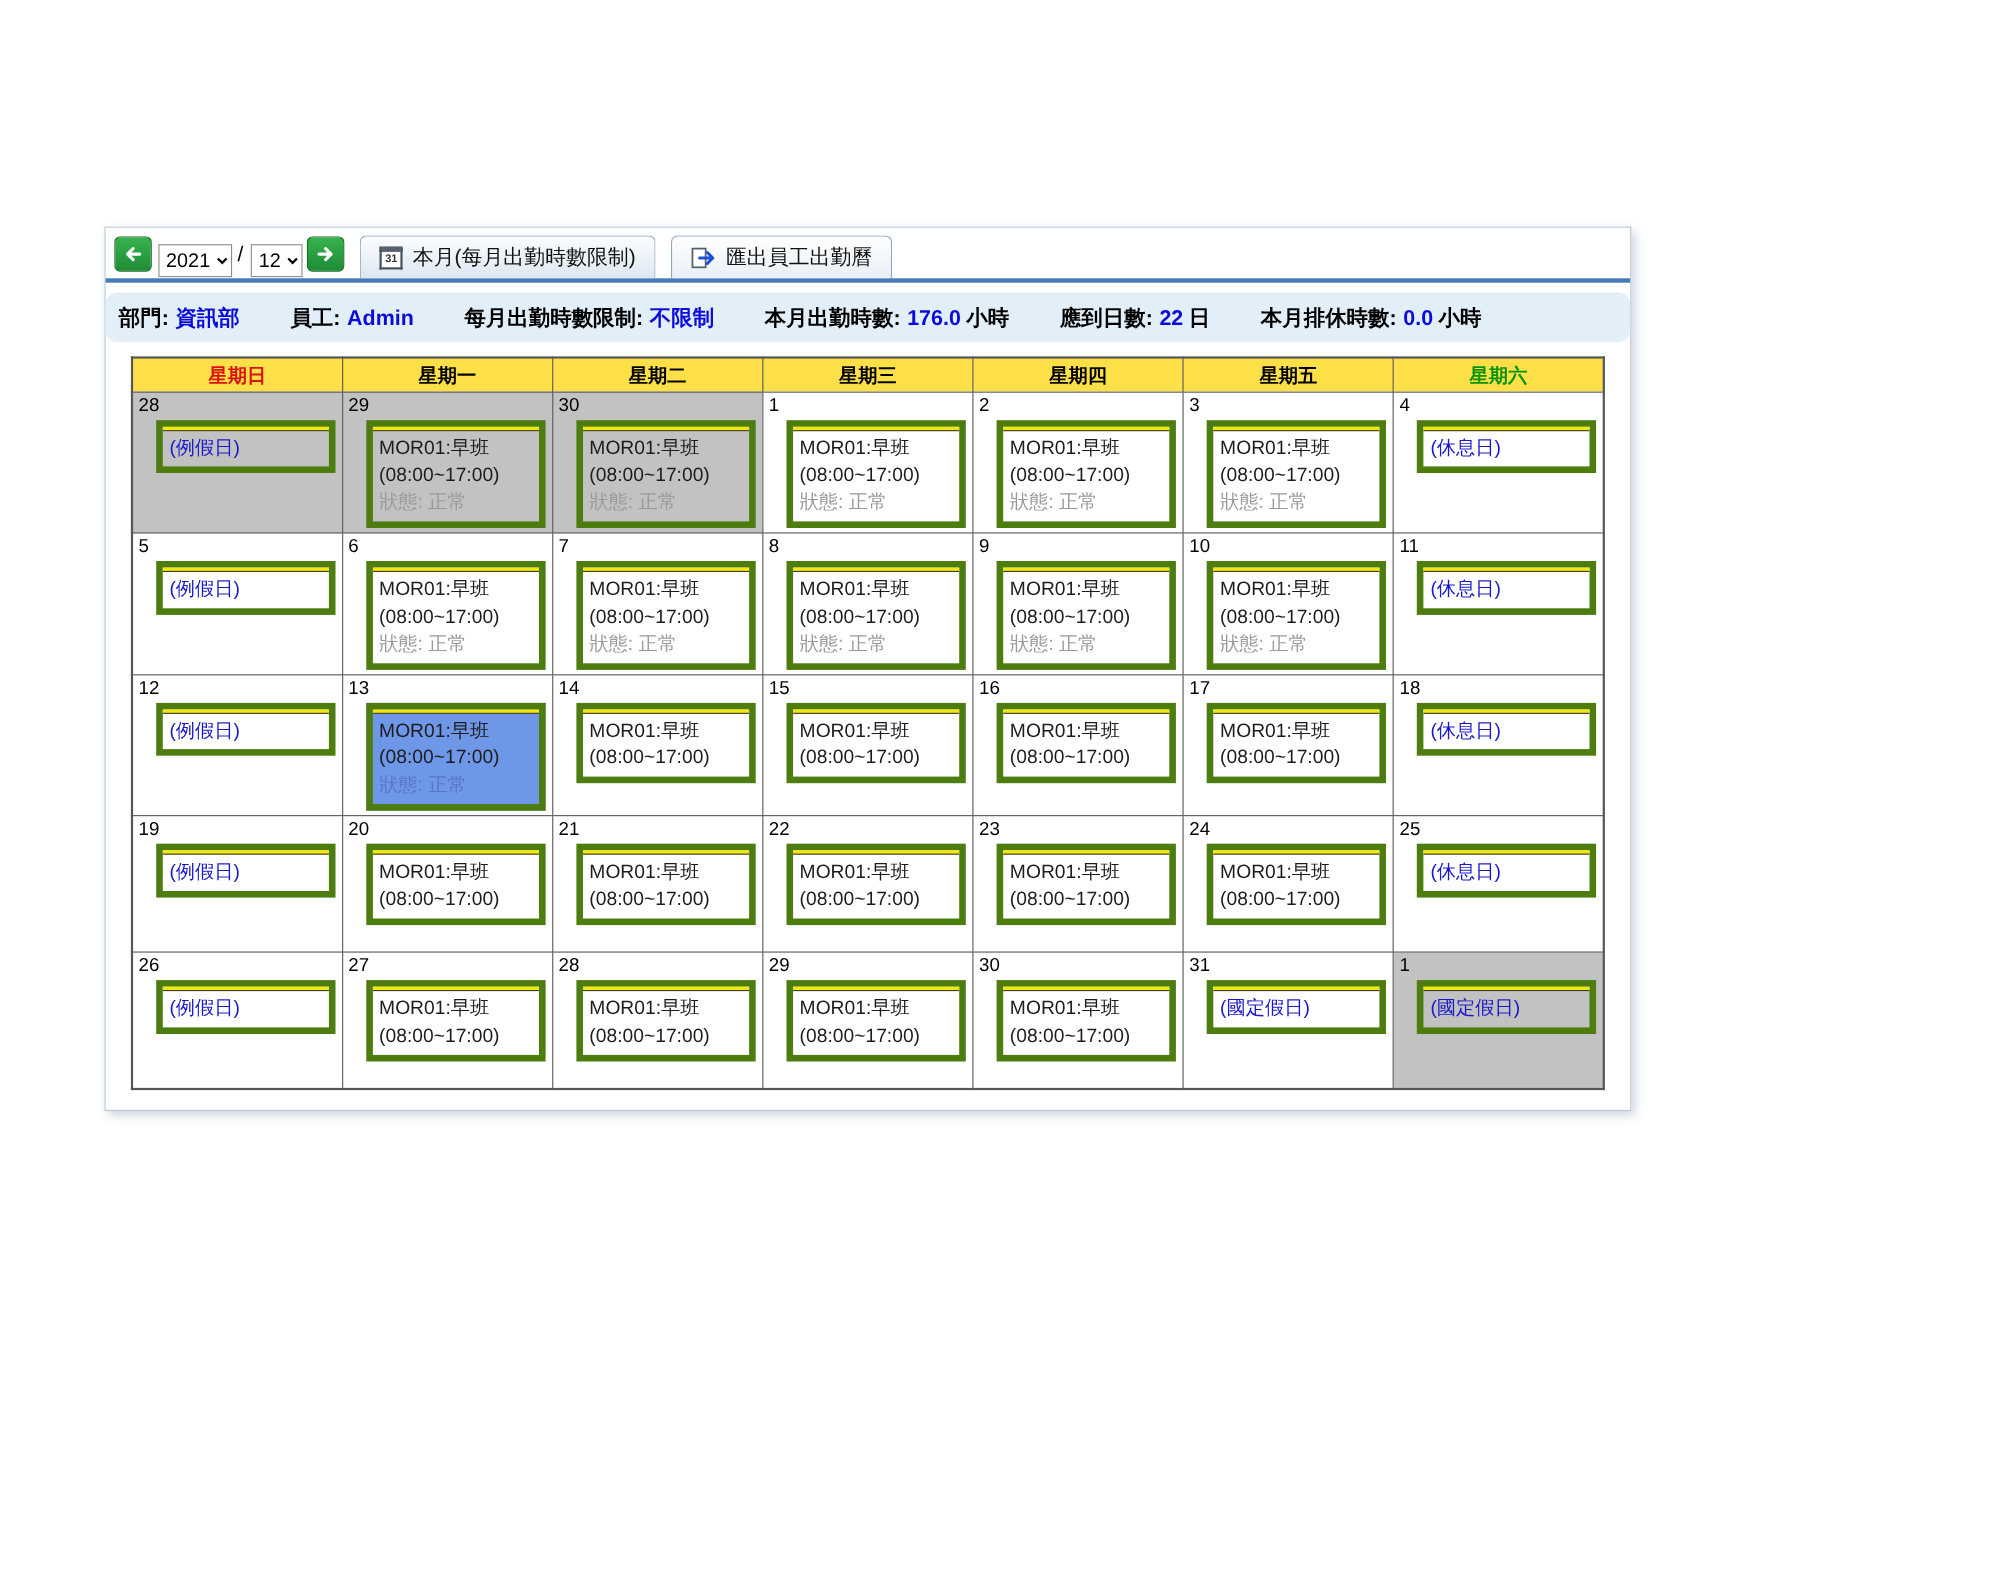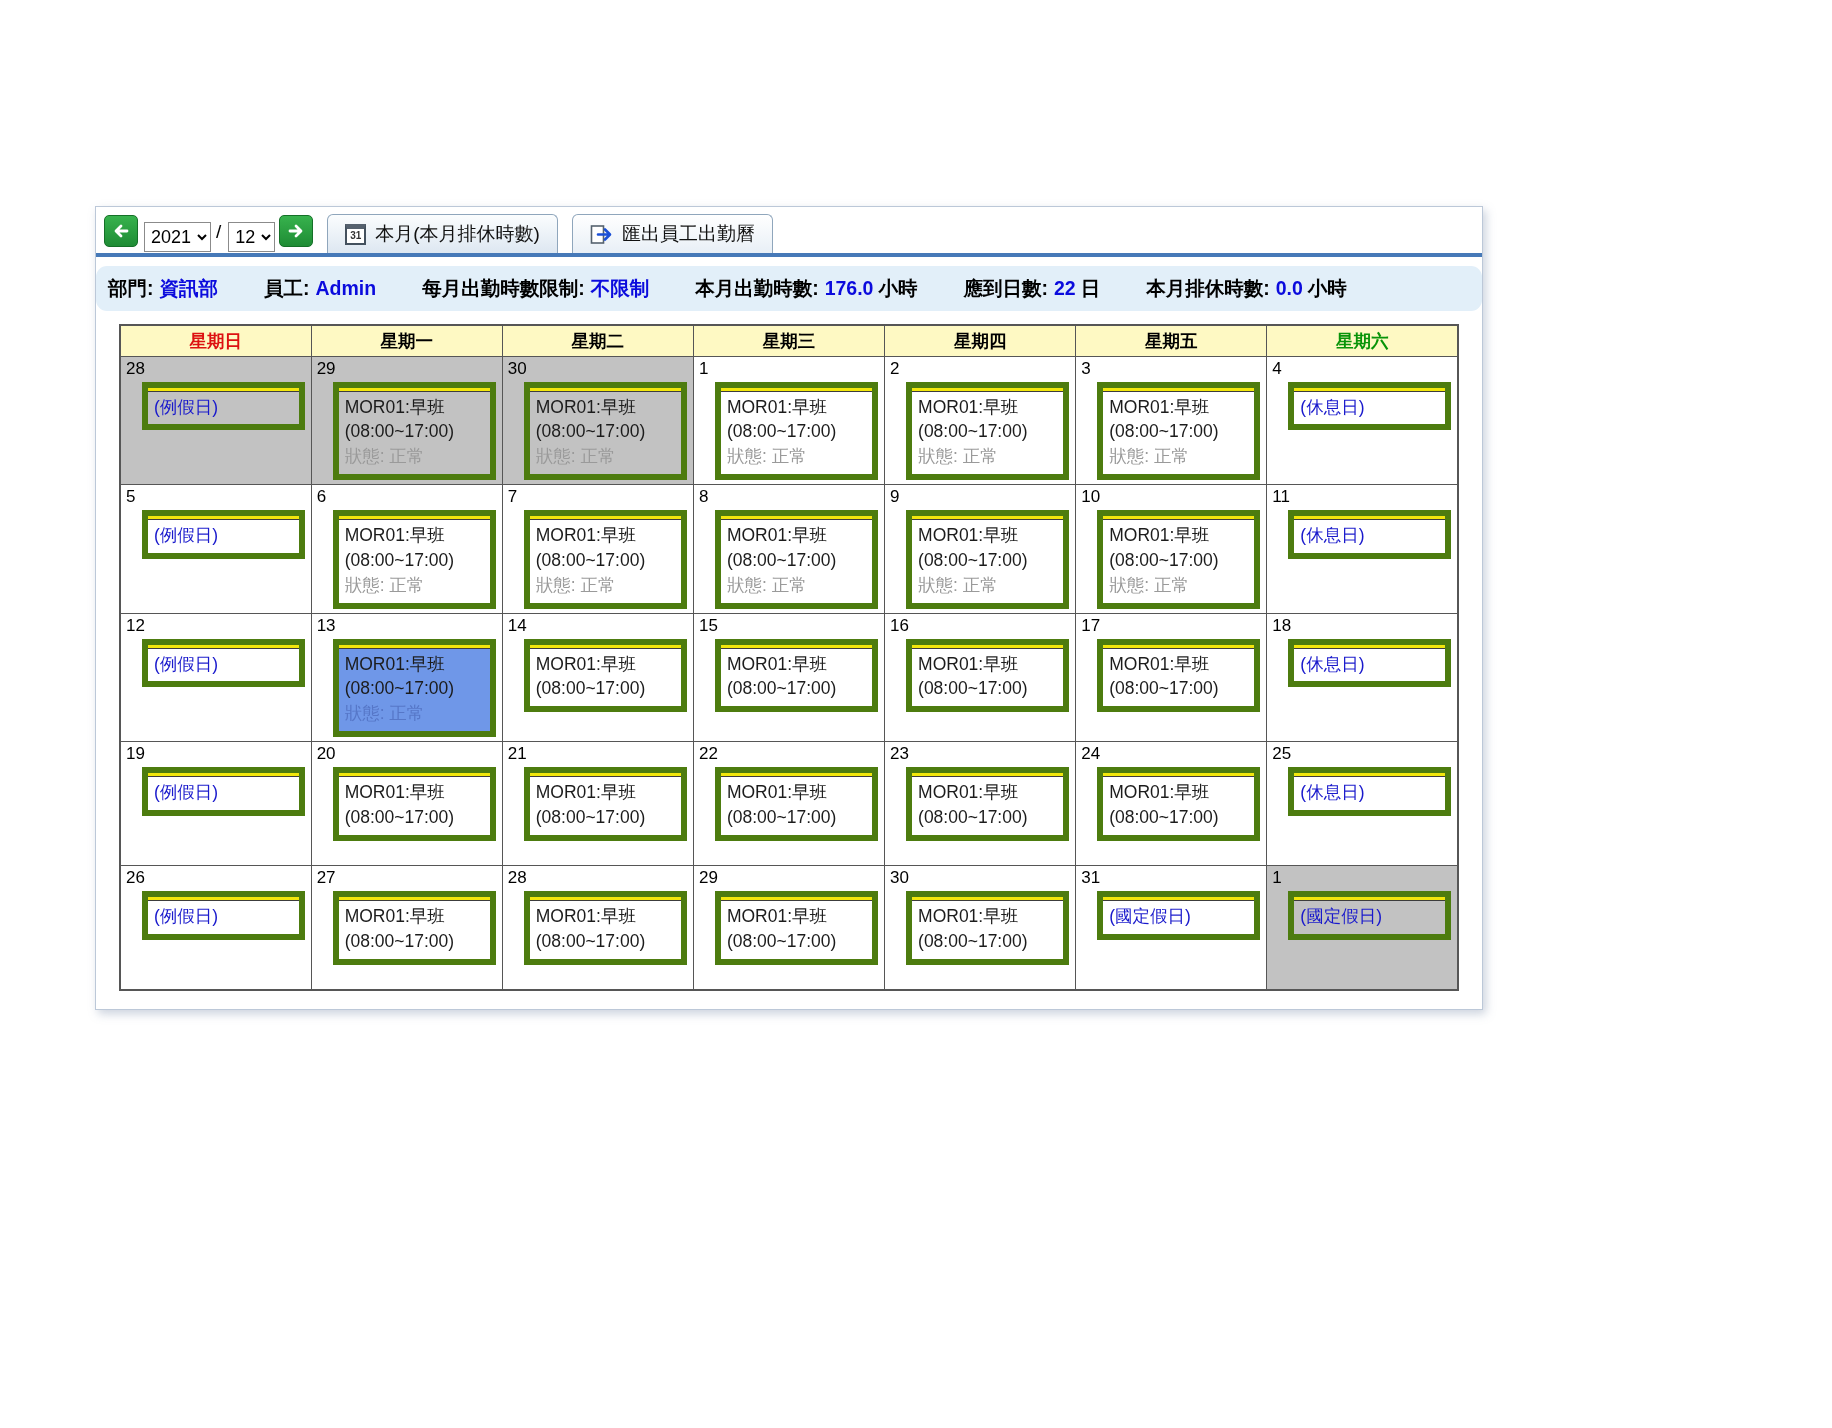--- a/index.html
+++ b/index.html
@@ -66,21 +66,21 @@
   .info-value { color:var(--value-blue,#0b0bdd); font-weight:bold; margin-left:6px; }
   .info-unit { font-weight:bold; color:#000; margin-left:5px; }
   
   table.calendar {
     width:1340px; margin:13px auto 0;
     border-collapse:collapse; table-layout:fixed;
     border:2px solid #565656;
   }
   table.calendar th {
     border:1px solid #565656;
-    background:#fef9c3;
+    background:#fde047;
     height:31px; font-size:17.5px; font-weight:bold;
   }
   table.calendar td {
     border:1px solid #565656;
     vertical-align:top; height:124px; padding:0;
     background:#fff;
   }
   table.calendar td.out { background:var(--out-gray,#c2c2c2); }
   .day-num { font-size:17px; color:#000; padding:2px 3px 3px 5px; }
   .event {
@@ -117,21 +117,21 @@
     </select>
     <button class="nav-btn">
       <svg width="18" height="16" viewBox="0 0 18 16">
         <path d="M3 8 H13 M9 3 L14 8 L9 13" stroke="#ffffff" stroke-width="2.8" fill="none" stroke-linecap="round" stroke-linejoin="round"></path>
       </svg>
     </button>
     <div class="tab">
       <span class="cal-icon">
         <span class="cal-num">31</span>
       </span>
-      <span class="tab-label">本月(本月排休時數)</span>
+      <span class="tab-label">本月(每月出勤時數限制)</span>
     </div>
     <div class="tab second">
       <svg width="23" height="21" viewBox="0 0 23 21">
         <rect x="1.5" y="2" width="12" height="17" fill="#ffffff" stroke="#55626e" stroke-width="1.6"></rect>
         <path d="M8 10.5 H19 M15 5.5 L20 10.5 L15 15.5" stroke="#1a4fd6" stroke-width="2.6" fill="none" stroke-linecap="round" stroke-linejoin="round"></path>
       </svg>
       <span class="tab-label">匯出員工出勤曆</span>
     </div>
   </div>
 

